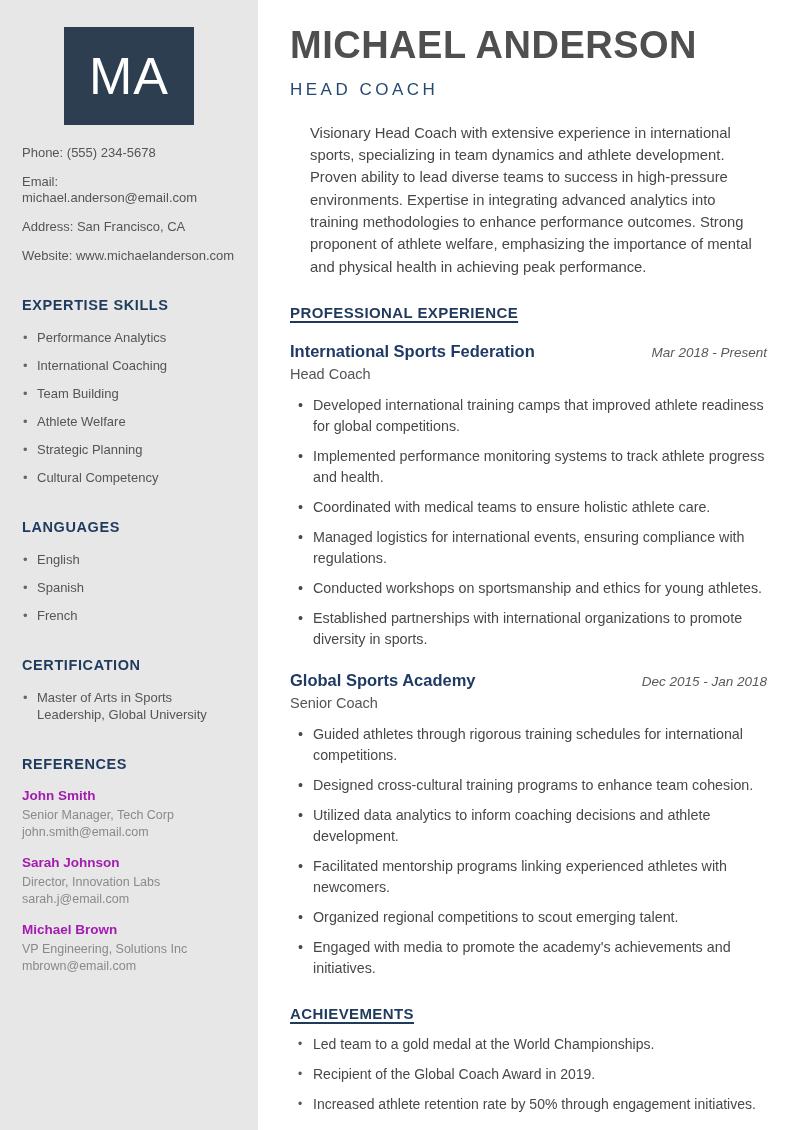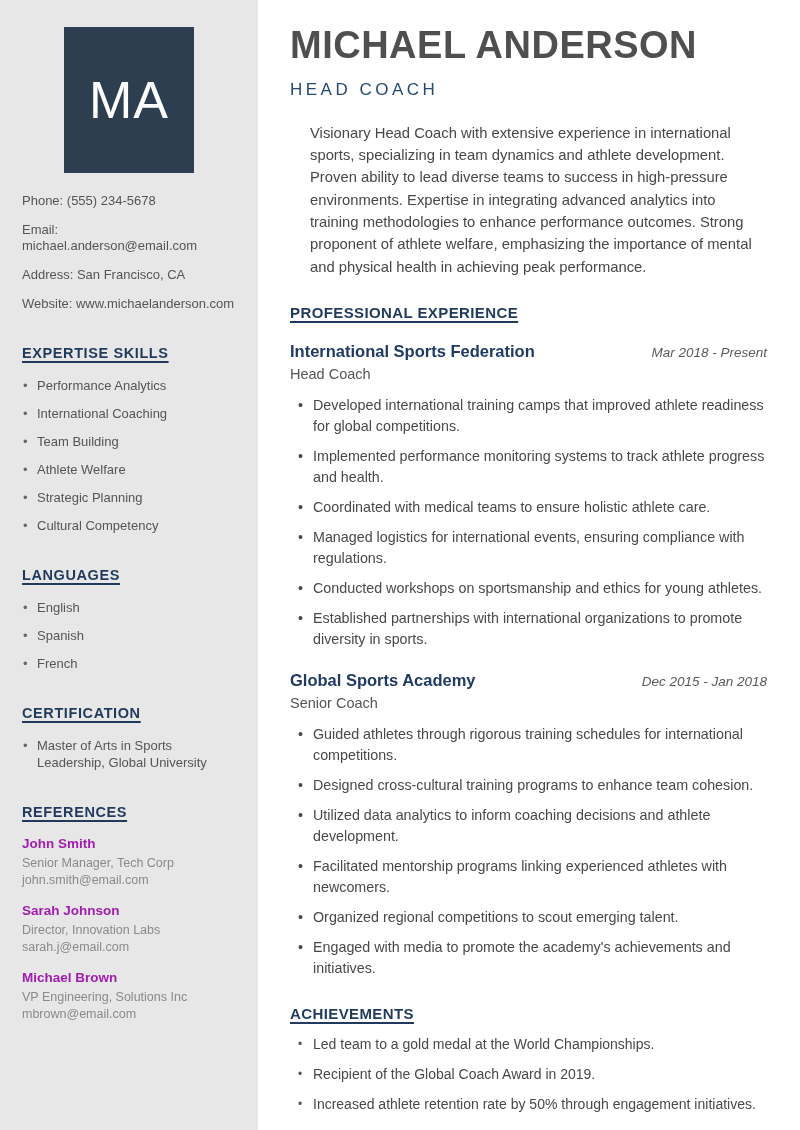--- a/index.html
+++ b/index.html
@@ -12,37 +12,36 @@
     overflow: hidden;
   }
 
   
   .sidebar {
     width: 258px; min-width: 258px; height: 100%;
     background: #e7e7e7;
     padding: 27px 22px 20px 22px;
   }
   .monogram {
-    width: 130px; height: 146px;
+    width: 130px; height: 98px;
     margin: 0 auto;
     background: #2d3e50;
     color: #ffffff;
     display: flex; align-items: center; justify-content: center;
     font-size: 52px; font-weight: 400; letter-spacing: 1px;
   }
   .contact { margin-top: 20px; }
   .contact p {
     font-size: 13px; color: #555555;
     margin-bottom: 13px; line-height: 16px;
   }
   .side-section { margin-top: 33px; }
   .side-heading {
     font-size: 14.5px; font-weight: bold; color: #1f3a5c;
     letter-spacing: 0.6px;
-    text-decoration: underline;
     text-underline-offset: 3px;
     text-decoration-thickness: 1.5px;
   }
   .side-list { list-style: none; margin-top: 16px; }
   .side-list li {
     position: relative;
     padding-left: 15px;
     font-size: 13px; color: #555555;
     line-height: 17px;
     margin-bottom: 11px;

